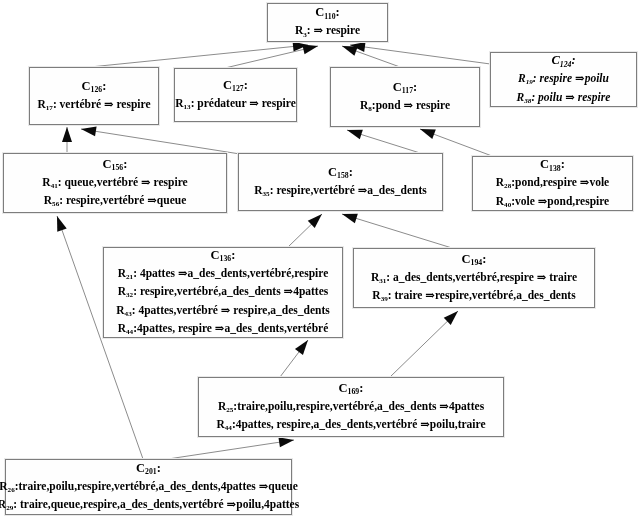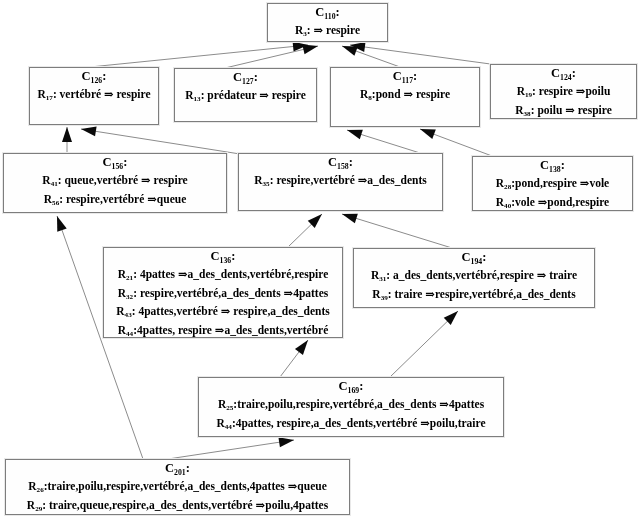--- a/index.html
+++ b/index.html
@@ -13,20 +13,21 @@
   #edges{position:absolute;left:0;top:0;width:640px;height:521px;}
   .node{
     position:absolute;
     box-sizing:border-box;
     background:#fefefe;
     border:1px solid #7d7d7d;
     box-shadow:0 0 0 1px #e9e9e9;
     display:flex;
     flex-direction:column;
     align-items:center;
+    justify-content:center;
     text-align:center;
     cursor:pointer;
   }
   .node-title{
     font-weight:bold;
     font-size:12.5px;
     line-height:17px;
     color:#000;
     white-space:nowrap;
   }
@@ -82,29 +83,29 @@
       <polygon points="57,216 66.7179928976261,228.4723940781908 57.29095787118641,231.8087110011283" class="edge-arrow"></polygon>
     </svg>
 <div class="node" style="left: 267px; top: 3px; width: 121px; height: 39px;">
       <div class="node-title"><span>C</span><span class="sub">110</span><span>:</span></div>
       <div class="rule-line"><span>R</span><span class="sub">3</span><span>: ⇒ respire</span></div>
     </div>
     <div class="node" style="left: 29px; top: 67px; width: 130px; height: 58px;">
       <div class="node-title"><span>C</span><span class="sub">126</span><span>:</span></div>
       <div class="rule-line"><span>R</span><span class="sub">17</span><span>: vertébré ⇒ respire</span></div>
     </div>
-    <div class="node" style="left: 174px; top: 68px; width: 143px; height: 54px;">
+    <div class="node" style="left: 174px; top: 68px; width: 123px; height: 54px;">
       <div class="node-title"><span>C</span><span class="sub">127</span><span>:</span></div>
       <div class="rule-line"><span>R</span><span class="sub">13</span><span>: prédateur ⇒ respire</span></div>
     </div>
     <div class="node" style="left: 330px; top: 67px; width: 150px; height: 60px;">
       <div class="node-title"><span>C</span><span class="sub">117</span><span>:</span></div>
       <div class="rule-line"><span>R</span><span class="sub">8</span><span>:pond ⇒ respire</span></div>
     </div>
-    <div class="node" style="left: 490px; top: 64px; width: 147px; height: 55px;">
+    <div class="node" style="left: 490px; top: 52px; width: 147px; height: 55px; font-style: italic;">
       <div class="node-title"><span>C</span><span class="sub">124</span><span>:</span></div>
       <div class="rule-line"><span>R</span><span class="sub">19</span><span>: respire ⇒poilu</span></div>
       <div class="rule-line"><span>R</span><span class="sub">38</span><span>: poilu ⇒ respire</span></div>
     </div>
     <div class="node" style="left: 3px; top: 153px; width: 224px; height: 60px;">
       <div class="node-title"><span>C</span><span class="sub">156</span><span>:</span></div>
       <div class="rule-line"><span>R</span><span class="sub">41</span><span>: queue,vertébré ⇒ respire</span></div>
       <div class="rule-line"><span>R</span><span class="sub">56</span><span>: respire,vertébré ⇒queue</span></div>
     </div>
     <div class="node" style="left: 238px; top: 153px; width: 205px; height: 58px;">
@@ -126,18 +127,18 @@
     <div class="node" style="left: 353px; top: 248px; width: 242px; height: 60px;">
       <div class="node-title"><span>C</span><span class="sub">194</span><span>:</span></div>
       <div class="rule-line"><span>R</span><span class="sub">31</span><span>: a_des_dents,vertébré,respire ⇒ traire</span></div>
       <div class="rule-line"><span>R</span><span class="sub">39</span><span>: traire ⇒respire,vertébré,a_des_dents</span></div>
     </div>
     <div class="node" style="left: 158px; top: 377px; width: 306px; height: 60px; margin-left: 40px;">
       <div class="node-title"><span>C</span><span class="sub">169</span><span>:</span></div>
       <div class="rule-line"><span>R</span><span class="sub">25</span><span>:traire,poilu,respire,vertébré,a_des_dents ⇒4pattes</span></div>
       <div class="rule-line"><span>R</span><span class="sub">44</span><span>:4pattes, respire,a_des_dents,vertébré ⇒poilu,traire</span></div>
     </div>
-    <div class="node" style="left: 5px; top: 459px; width: 345px; height: 56px;">
+    <div class="node" style="left: 5px; top: 459px; width: 287px; height: 56px;">
       <div class="node-title"><span>C</span><span class="sub">201</span><span>:</span></div>
       <div class="rule-line"><span>R</span><span class="sub">26</span><span>:traire,poilu,respire,vertébré,a_des_dents,4pattes ⇒queue</span></div>
       <div class="rule-line"><span>R</span><span class="sub">29</span><span>: traire,queue,respire,a_des_dents,vertébré ⇒poilu,4pattes</span></div>
     </div>
   </div>
 
 </body></html>

